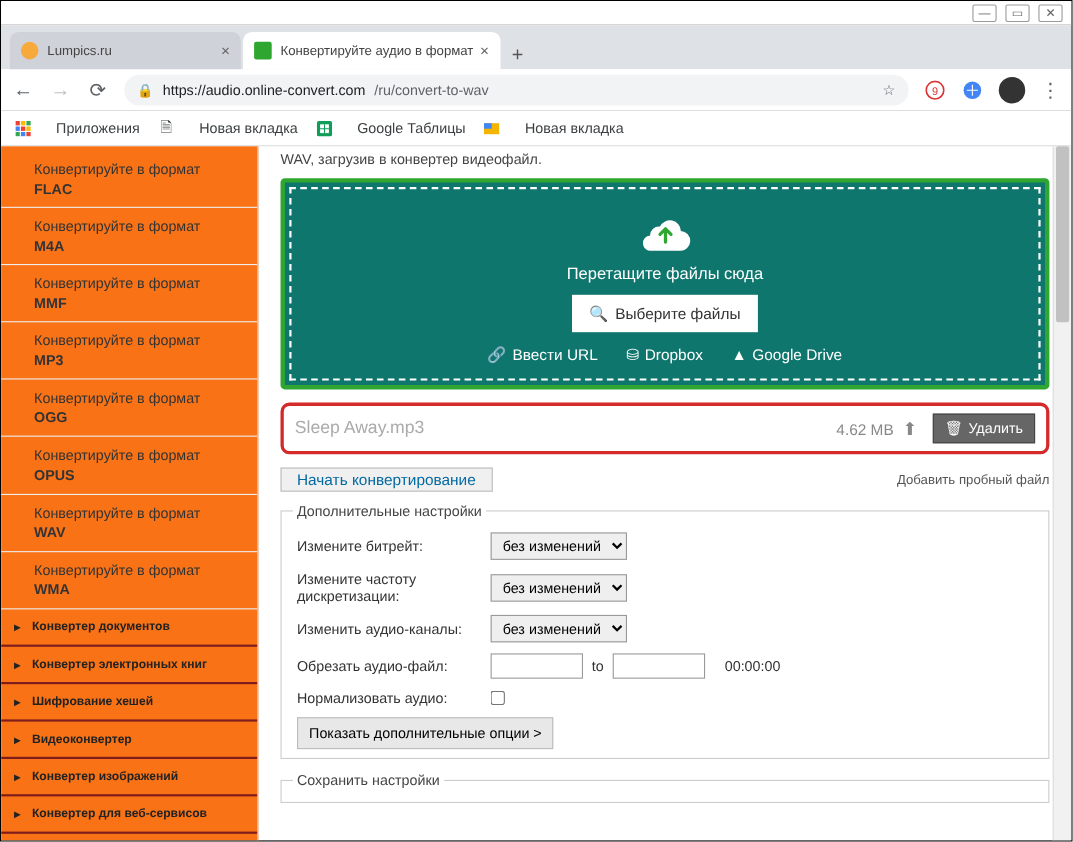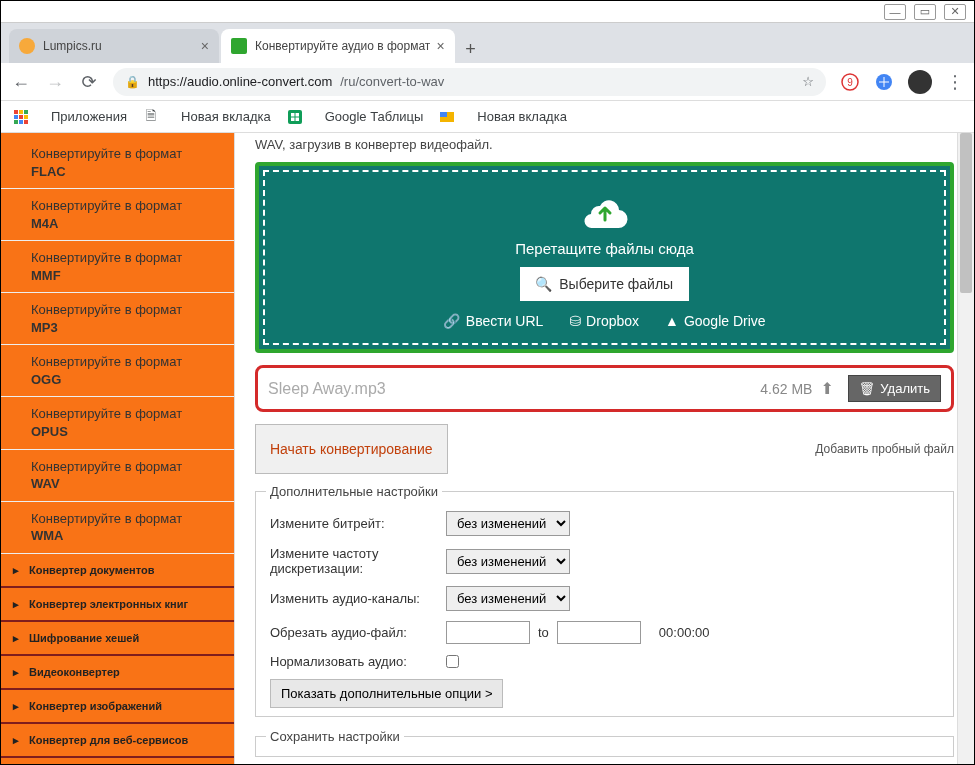--- a/index.html
+++ b/index.html
@@ -40,21 +40,21 @@
 .dz-text{font-size:15px;margin-bottom:10px}
 .select-btn{background:#fff;color:#333;border:none;padding:9px 16px;font-size:14px;margin-bottom:12px;display:inline-flex;align-items:center;gap:6px}
 .dz-links{display:flex;justify-content:center;gap:26px;font-size:14px}
 .dz-links span{display:flex;align-items:center;gap:5px}
 .filebox{border:3px solid #d42a2a;border-radius:8px;padding:7px 10px;display:flex;align-items:center;margin-bottom:12px}
 .filename{flex:1;font-size:16px;color:#aaa}
 .filesize{font-size:14px;color:#888;margin-right:8px}
 .upload-icon{color:#888;margin-right:14px}
 .del-btn{background:#666;color:#fff;border:1px solid #444;padding:5px 10px;font-size:13px;display:flex;align-items:center;gap:5px}
 .actions{display:flex;justify-content:space-between;align-items:center;margin-bottom:10px}
-.start-btn{background:#f0f0f0;border:1px solid #bbb;padding:16px 14px;font-size:14px;color:#c2410c}
+.start-btn{background:#f0f0f0;border:1px solid #bbb;padding:2px 14px;font-size:14px;color:#0369a1}
 .trial{font-size:12px;color:#555}
 .fieldset{border:1px solid #ccc;padding:12px 14px 8px;margin-bottom:12px}
 .legend{font-size:13px;color:#444;padding:0 4px;margin-left:-4px}
 .row{display:flex;align-items:center;margin-bottom:10px;font-size:13px;color:#333}
 .row .lbl{width:176px}
 .sel{border:1px solid #999;padding:3px 6px;font-size:13px;background:#efefef;min-width:118px}
 .txtin{border:1px solid #999;padding:3px;width:84px;font-size:13px}
 .more-btn{background:#e8e8e8;border:1px solid #bbb;padding:6px 10px;font-size:13px}
 .scrollbar{position:absolute;right:0;top:132px;bottom:0;width:17px;background:#f1f1f1;border-left:1px solid #ddd}
 .scrollthumb{position:absolute;left:2px;right:2px;top:0;height:160px;background:#c1c1c1;border-radius:2px}

